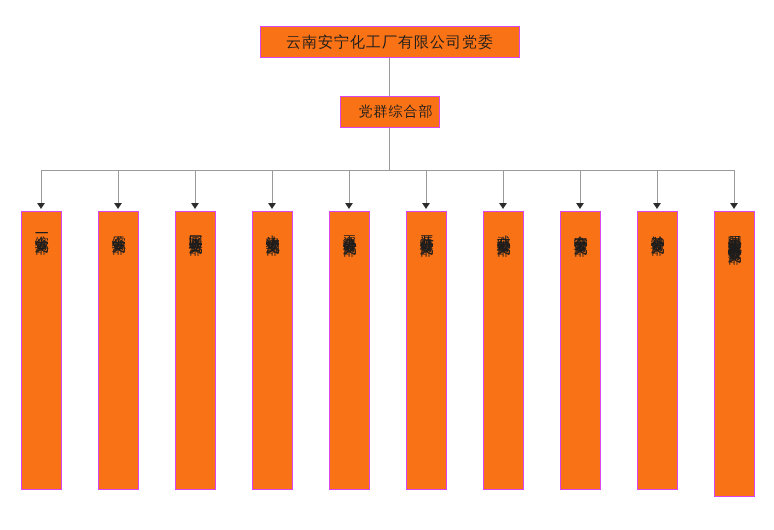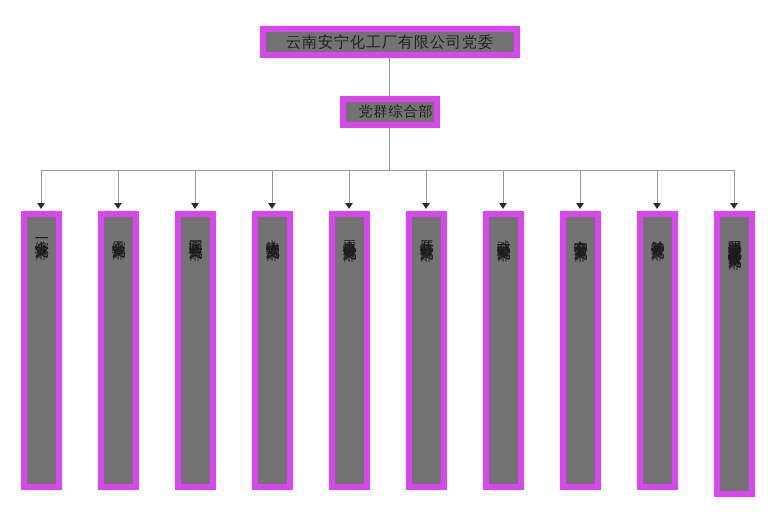--- a/index.html
+++ b/index.html
@@ -17,22 +17,22 @@
     position: relative;
     width: 774px;
     height: 530px;
     background: #ffffff;
   }
 
   
   .node-box {
     position: absolute;
     box-sizing: border-box;
-    border: 6px solid #d946ef;
-    background: #737373;
+    border: 1px solid #d946ef;
+    background: #f97316;
     color: #1d1d1d;
   }
   .node-box.level-root {
     left: 260px;
     top: 26px;
     width: 260px;
     height: 32px;
     display: flex;
     align-items: center;
     justify-content: center;

